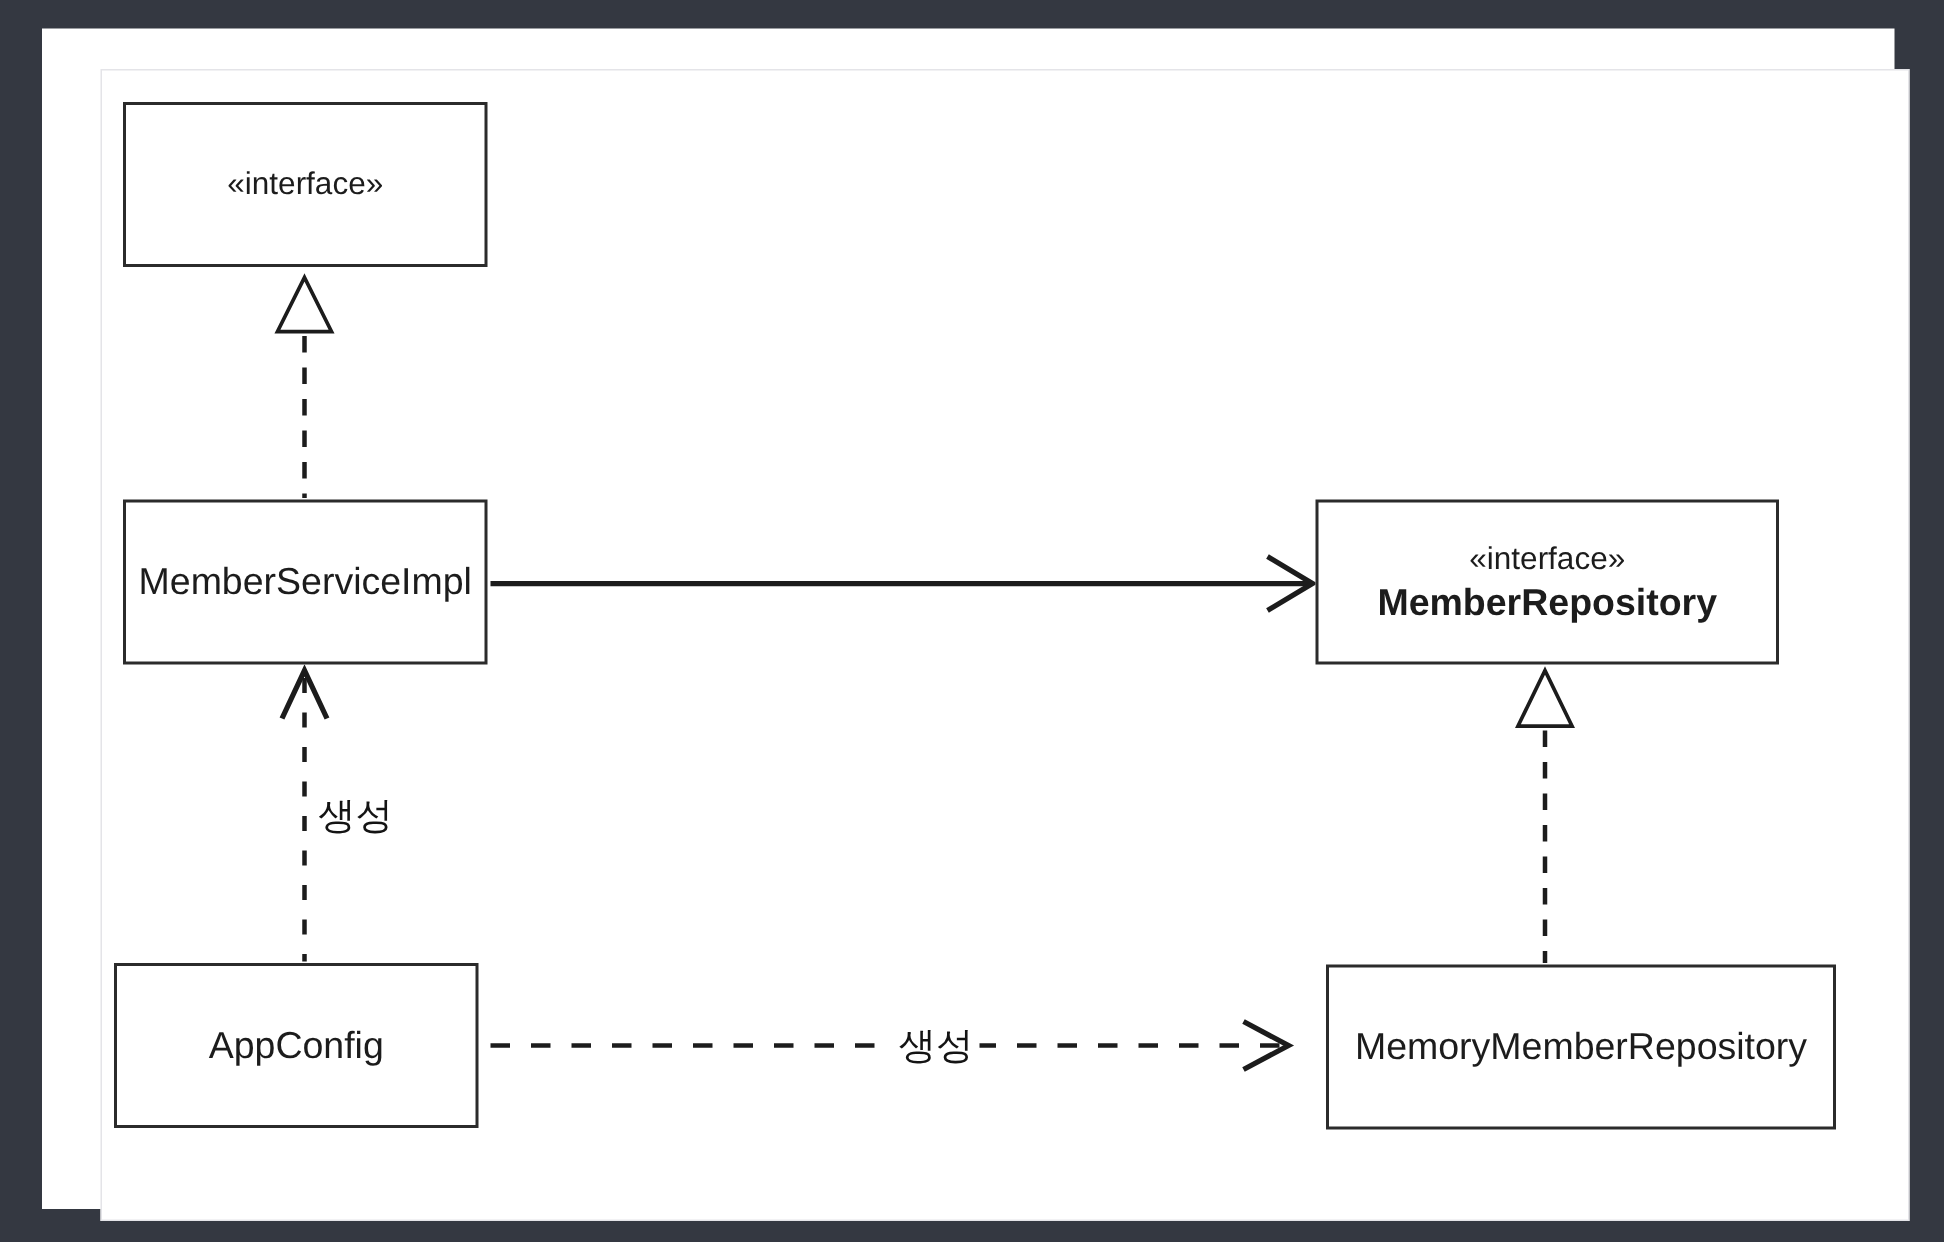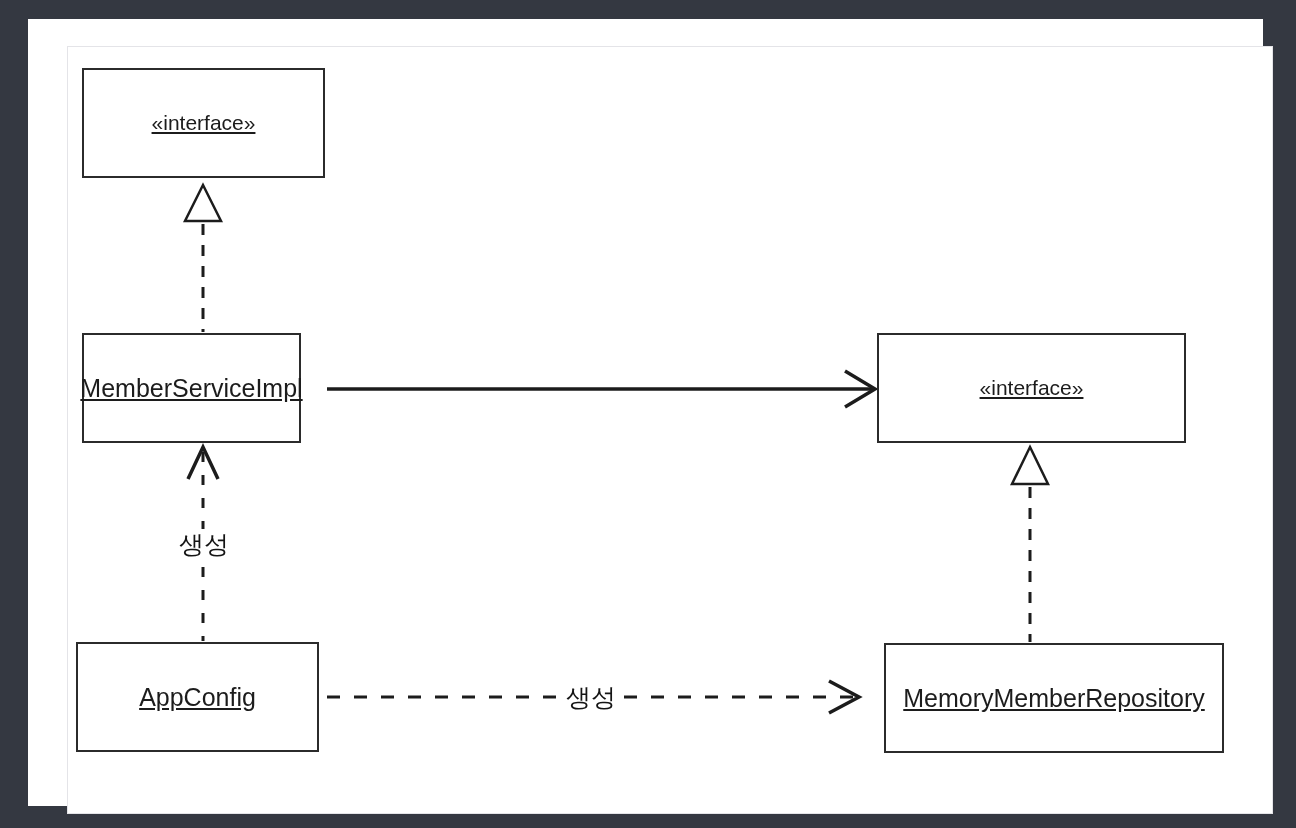--- a/index.html
+++ b/index.html
@@ -25,47 +25,47 @@
   .uml-box {
     position: absolute;
     box-sizing: border-box;
     border: 2px solid #2b2b2b;
     background: #ffffff;
     display: flex; flex-direction: column;
     align-items: center; justify-content: center;
     color: #1c1c1c;
     z-index: 2;
     text-align: center;
-    text-decoration: underline;
   }
   .stereotype { font-size: 21px; line-height: 28px; font-weight: normal; }
   .iface-name { font-size: 25px; line-height: 31px; font-weight: bold; }
   .class-name { font-size: 25px; line-height: 31px; font-weight: normal; }
 
   #box-member-service          { left: 82px;  top: 68px;  width: 243px; height: 110px; }
-  #box-member-service-impl     { left: 82px;  top: 333px; width: 219px; height: 110px; }
+  #box-member-service-impl     { left: 82px;  top: 333px; width: 243px; height: 110px; }
   #box-app-config              { left: 76px;  top: 642px; width: 243px; height: 110px; }
   #box-member-repository       { left: 877px; top: 333px; width: 309px; height: 110px; }
   #box-memory-member-repository{ left: 884px; top: 643px; width: 340px; height: 110px; }
 
   svg.connectors {
     position: absolute; left: 0; top: 0;
     z-index: 1;
     pointer-events: none;
   }
   .edge-label {
     position: absolute;
     background: #ffffff;
     color: #141414;
     font-size: 25px;
     line-height: 30px;
     padding: 0 4px;
     z-index: 3;
     transform: translate(-50%, -50%);
     white-space: nowrap;
+    margin-left: 33px;
   }
   #label-create-impl { left: 204px; top: 544px; }
   #label-create-memory-repo { left: 591px; top: 697px; }
 </style>
 </head>
 <body>
 
 <div class="panel">
   <div class="inner-frame"></div>
 </div>
@@ -99,20 +99,21 @@
 <div class="uml-box" id="box-member-service-impl">
   <span class="class-name">MemberServiceImpl</span>
 </div>
 
 <div class="uml-box" id="box-app-config">
   <span class="class-name">AppConfig</span>
 </div>
 
 <div class="uml-box" id="box-member-repository">
   <span class="stereotype">«interface»</span>
+  <span class="iface-name">MemberRepository</span>
 </div>
 
 <div class="uml-box" id="box-memory-member-repository">
   <span class="class-name">MemoryMemberRepository</span>
 </div>
 
 <div class="edge-label" id="label-create-impl">생성</div>
 <div class="edge-label" id="label-create-memory-repo">생성</div>
 
 </body></html>

